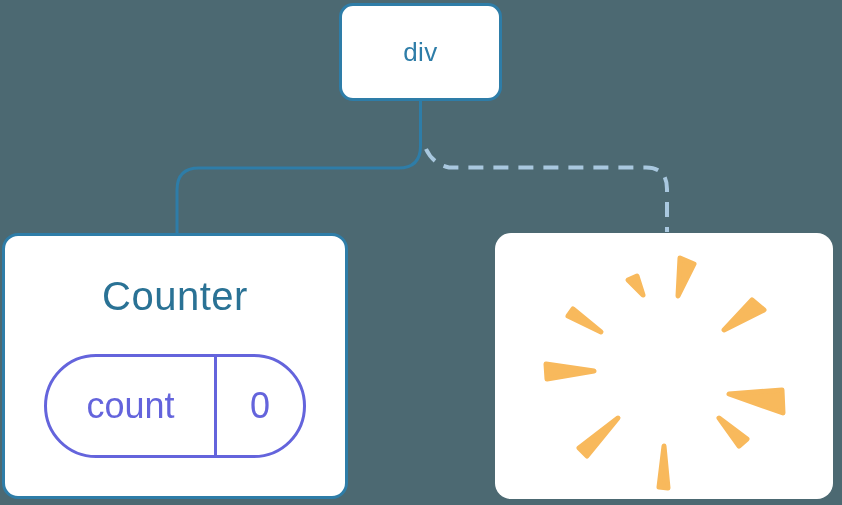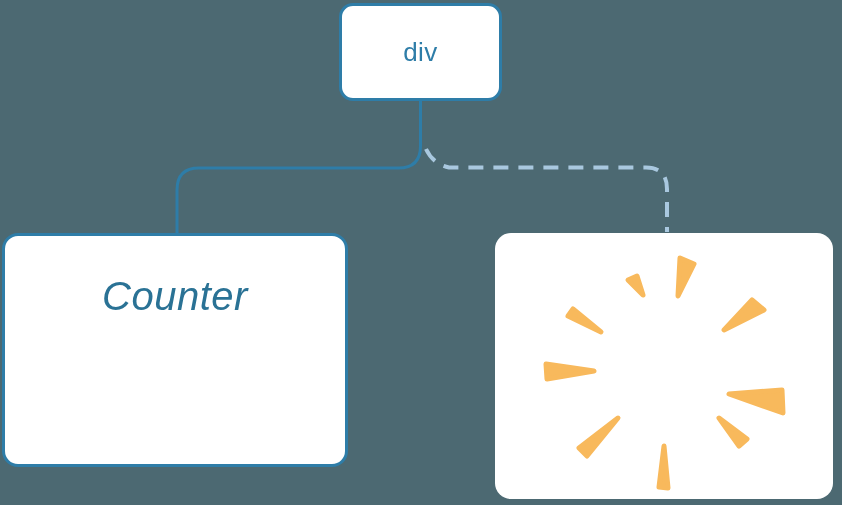--- a/index.html
+++ b/index.html
@@ -12,21 +12,21 @@
   .edge-solid{fill:none;stroke:var(--solid-edge,#2E7DA8);stroke-width:3;}
   .edge-dashed{fill:none;stroke:var(--dashed-edge,#A9C8DF);stroke-width:4;stroke-dasharray:15 10;}
   .node-div{
     position:absolute;left:339px;top:3px;width:163px;height:98px;box-sizing:border-box;
     background:var(--card-bg,#FFFFFF);
     border:3px solid var(--node-border,#2E7DA8);border-radius:14px;
     display:flex;align-items:center;justify-content:center;
     color:var(--node-text,#2E7DA8);font-size:26px;font-weight:500;letter-spacing:.5px;
   }
   .card{position:absolute;top:233px;background:var(--card-bg,#FFFFFF);border-radius:16px;box-sizing:border-box;}
-  .counter-card{left:2px;width:346px;height:234px;border:3px solid var(--node-border,#2E7DA8);font-style:italic;}
+  .counter-card{left:2px;width:346px;height:266px;border:3px solid var(--node-border,#2E7DA8);}
   .counter-title{
     margin-top:40px;text-align:center;font-size:40px;line-height:40px;font-weight:500;
     color:var(--counter-title,#2A7295);letter-spacing:.5px;
   }
   .state-pill{
     margin:38px auto 0;width:262px;height:104px;box-sizing:border-box;
     border:3px solid var(--state-accent,#6464DC);border-radius:52px;
     display:flex;color:var(--state-accent,#6464DC);font-size:36px;
   }
   .state-key{flex:1;border-right:3px solid var(--state-accent,#6464DC);display:flex;align-items:center;justify-content:center;}
@@ -47,20 +47,24 @@
     <path class="edge-solid" d="M 420.5 100 L 420.5 146 Q 420.5 168 398.5 168 L 199 168 Q 177 168 177 190 L 177 234"></path>
     <path class="edge-dashed" d="M 426 149 Q 433 164 449 167.5 L 646 167.5 Q 667 167.5 667 189 L 667 232"></path>
   </svg>
 
   <div class="node-div">
     <span>div</span>
   </div>
 
   <div class="card counter-card">
     <div class="counter-title">Counter</div>
+    <div class="state-pill">
+      <div class="state-key">count</div>
+      <div class="state-value">0</div>
+    </div>
   </div>
 
   <div class="card poof-card">
     <svg class="poof" viewBox="0 0 338 266" aria-hidden="true">
       <polygon points="148,62 133,47 142,43"></polygon>
       <polygon points="183,63 185,25 199,31"></polygon>
       <polygon points="229,97 257,67 269,77"></polygon>
       <polygon points="106,99 73,83 78,76"></polygon>
       <polygon points="99,138 51,131 52,146"></polygon>
       <polygon points="234,161 287,157 288,180"></polygon>

